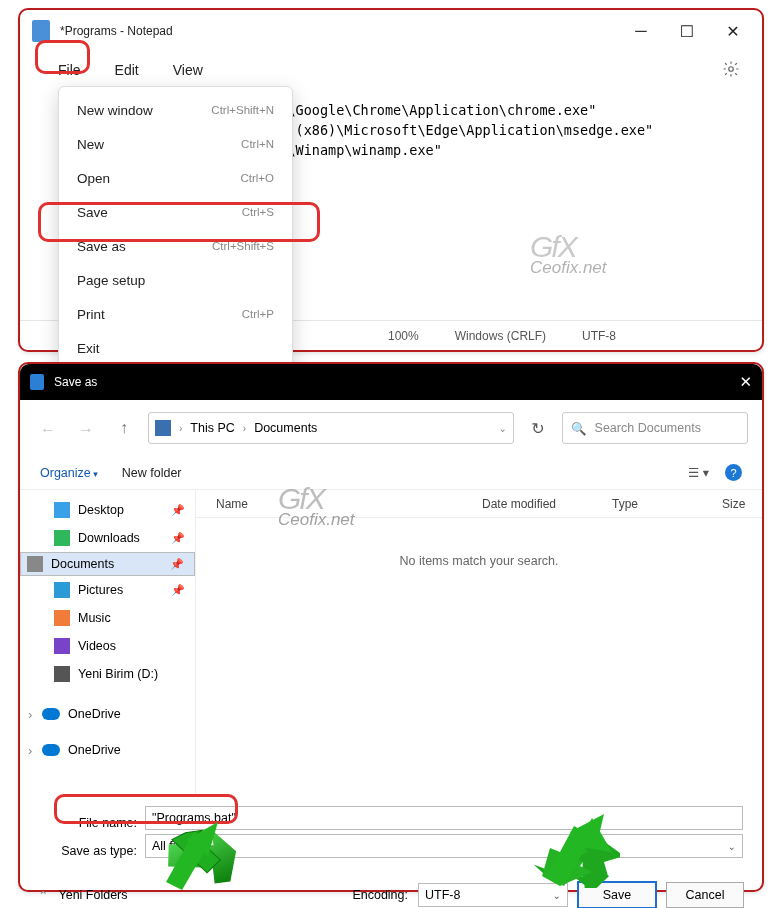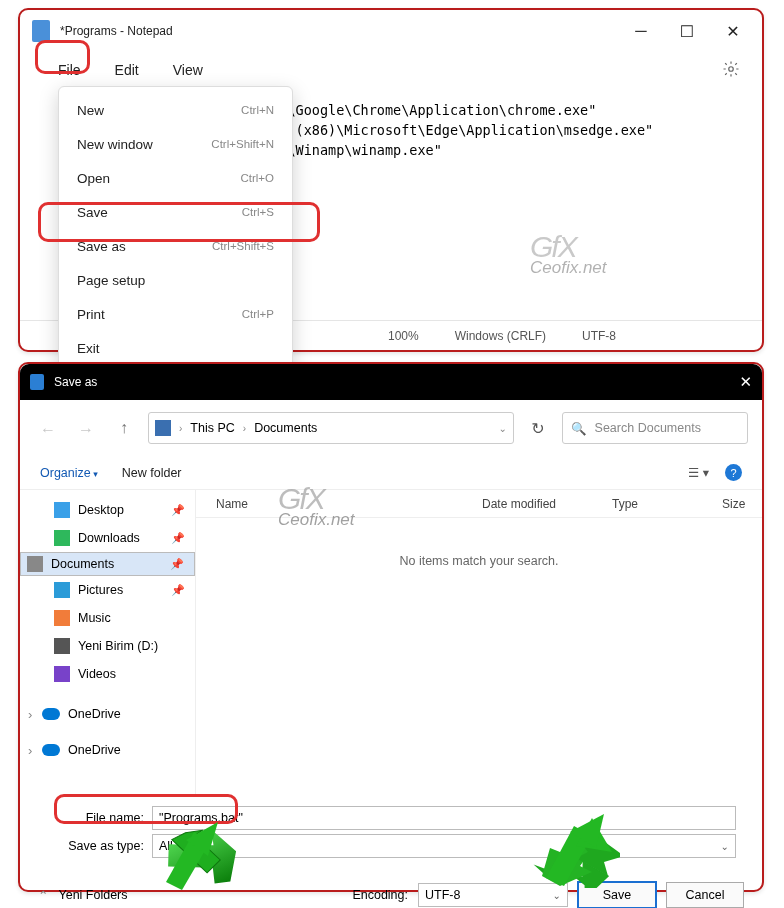--- a/index.html
+++ b/index.html
@@ -66,21 +66,21 @@
 .col-name{width:266px}
 .col-date{width:130px}
 .col-type{width:110px}
 .empty{text-align:center;margin-top:36px;font-size:12.5px;color:#666}
 .wm{position:absolute;pointer-events:none;opacity:.55;font-style:italic;color:#888}
 .wm .b{font-size:30px;font-weight:400;letter-spacing:-2px}
 .wm .s{font-size:17px;color:#555;margin-top:-6px}
 .wm1{left:530px;top:230px;opacity:.45}
 .wm2{left:278px;top:482px}
 .sa-bottom{padding:6px 18px 10px}
-.frow{display:flex;align-items:center;margin:4px 8px;font-size:12.5px}
+.frow{display:flex;align-items:flex-end;margin:4px 1px;font-size:12.5px}
 .frow label{width:106px;text-align:right;padding-right:8px}
 .frow .inp{flex:1;height:24px;border:1px solid #bbb;padding:0 6px;font-size:12.5px;background:#fff}
 .hl-fname{left:54px;top:794px;width:184px;height:30px}
 .sa-footer{display:flex;align-items:center;padding:10px 18px 4px;gap:10px;font-size:12.5px}
 .hidef{cursor:pointer}
 .enc-lbl{margin-left:auto}
 .sel{height:24px;border:1px solid #bbb;padding:0 6px;font-size:12.5px;background:#fff;display:flex;align-items:center;min-width:130px}
 .sel .dd{margin-left:auto;color:#666;font-size:10px}
 .btn{height:26px;min-width:78px;border:1px solid #aaa;background:#fafafa;font-size:12.5px;cursor:pointer}
 .btn.primary{border-color:#1a6fd1;box-shadow:0 0 0 1px #1a6fd1}
@@ -114,26 +114,26 @@
 start "1" "C:\Program Files (x86)\Microsoft\Edge\Application\msedge.exe"
 start "1" "C:\Program Files\Winamp\winamp.exe"</div>
   <div class="np-status">
     <span style="margin-left:350px">100%</span>
     <span>Windows (CRLF)</span>
     <span>UTF-8</span>
   </div>
 
   <div class="np-menu">
     <div class="mi">
+        <span>New window</span>
+        <span class="sc">Ctrl+Shift+N</span>
+      </div>
+    <div class="mi">
         <span>New</span>
         <span class="sc">Ctrl+N</span>
-      </div>
-    <div class="mi">
-        <span>New window</span>
-        <span class="sc">Ctrl+Shift+N</span>
       </div>
     <div class="mi">
         <span>Open</span>
         <span class="sc">Ctrl+O</span>
       </div>
     <div class="mi">
         <span>Save</span>
         <span class="sc">Ctrl+S</span>
       </div>
     <div class="mi">
@@ -212,26 +212,26 @@
       <div class="sbi">
           <div class="ic ic-pic"></div>
           <span>Pictures</span>
           <span class="pin">📌</span>
         </div>
       <div class="sbi">
           <div class="ic ic-music"></div>
           <span>Music</span>
         </div>
       <div class="sbi">
+          <div class="ic ic-video"></div>
+          <span>Videos</span>
+        </div>
+      <div class="sbi">
           <div class="ic ic-drive"></div>
           <span>Yeni Birim (D:)</span>
-        </div>
-      <div class="sbi">
-          <div class="ic ic-video"></div>
-          <span>Videos</span>
         </div>
       <div style="height:12px"></div>
       <div class="sbi od">
           <div class="ic-cloud"></div>
           <span>OneDrive</span>
         </div>
       <div style="height:8px"></div>
       <div class="sbi od">
           <div class="ic-cloud"></div>
           <span>OneDrive</span>

